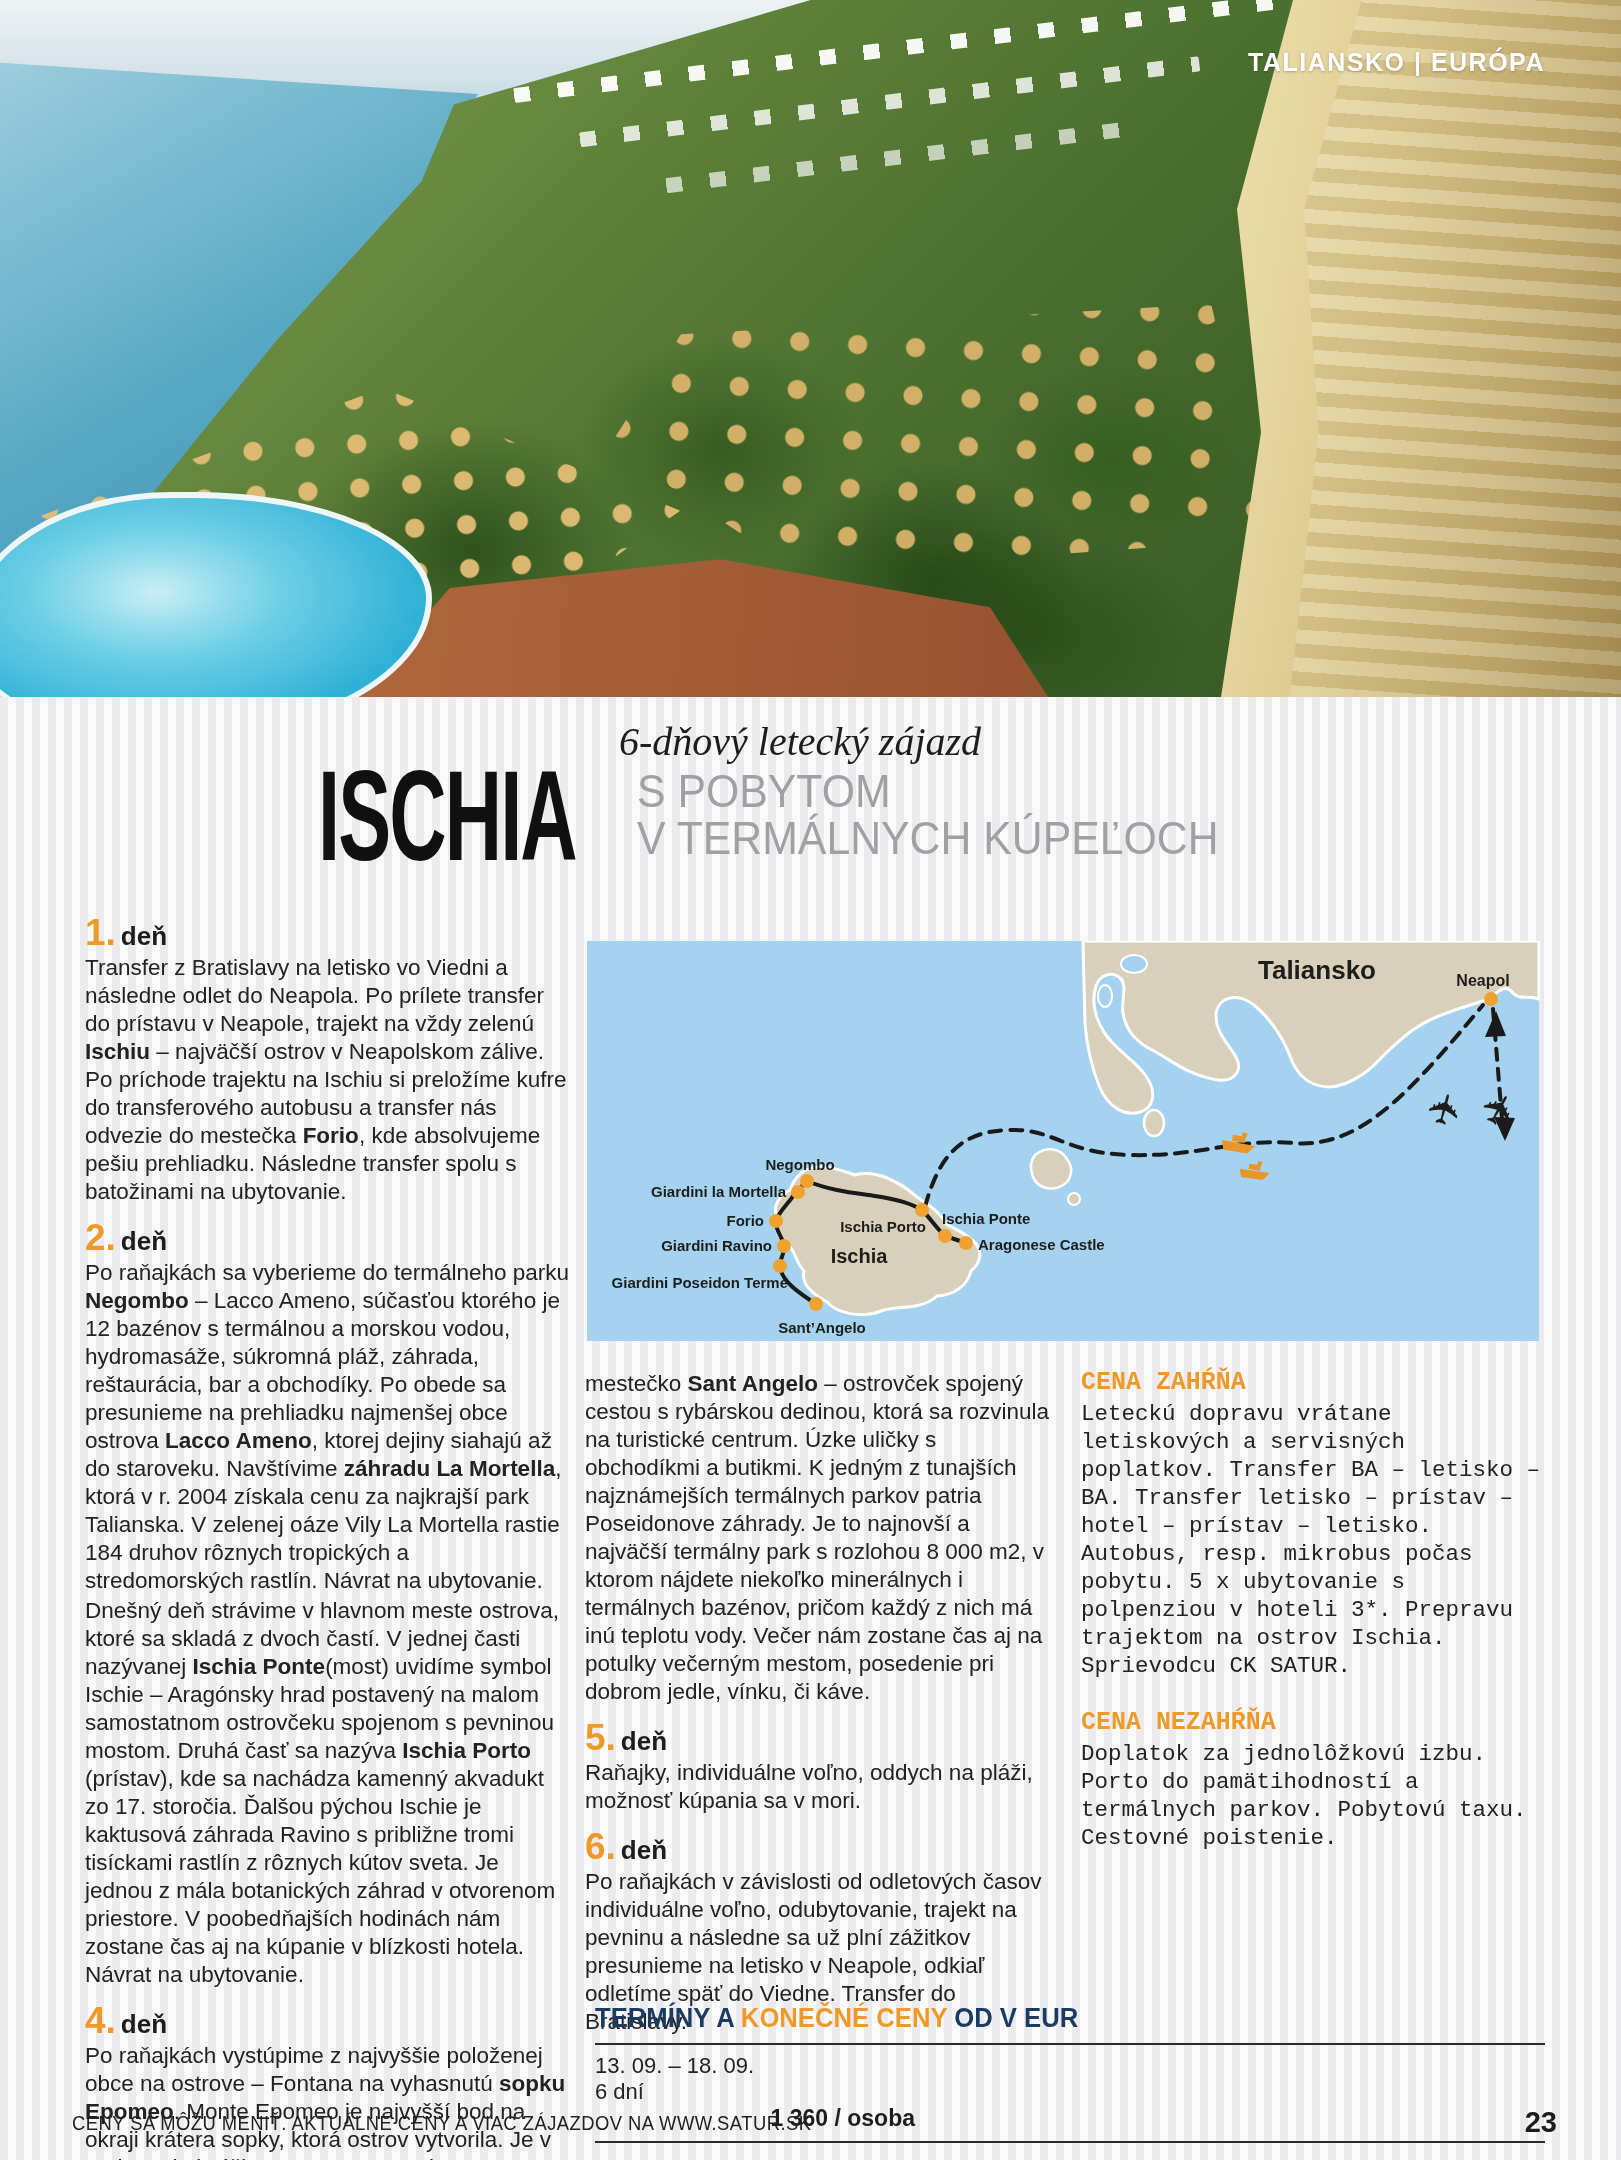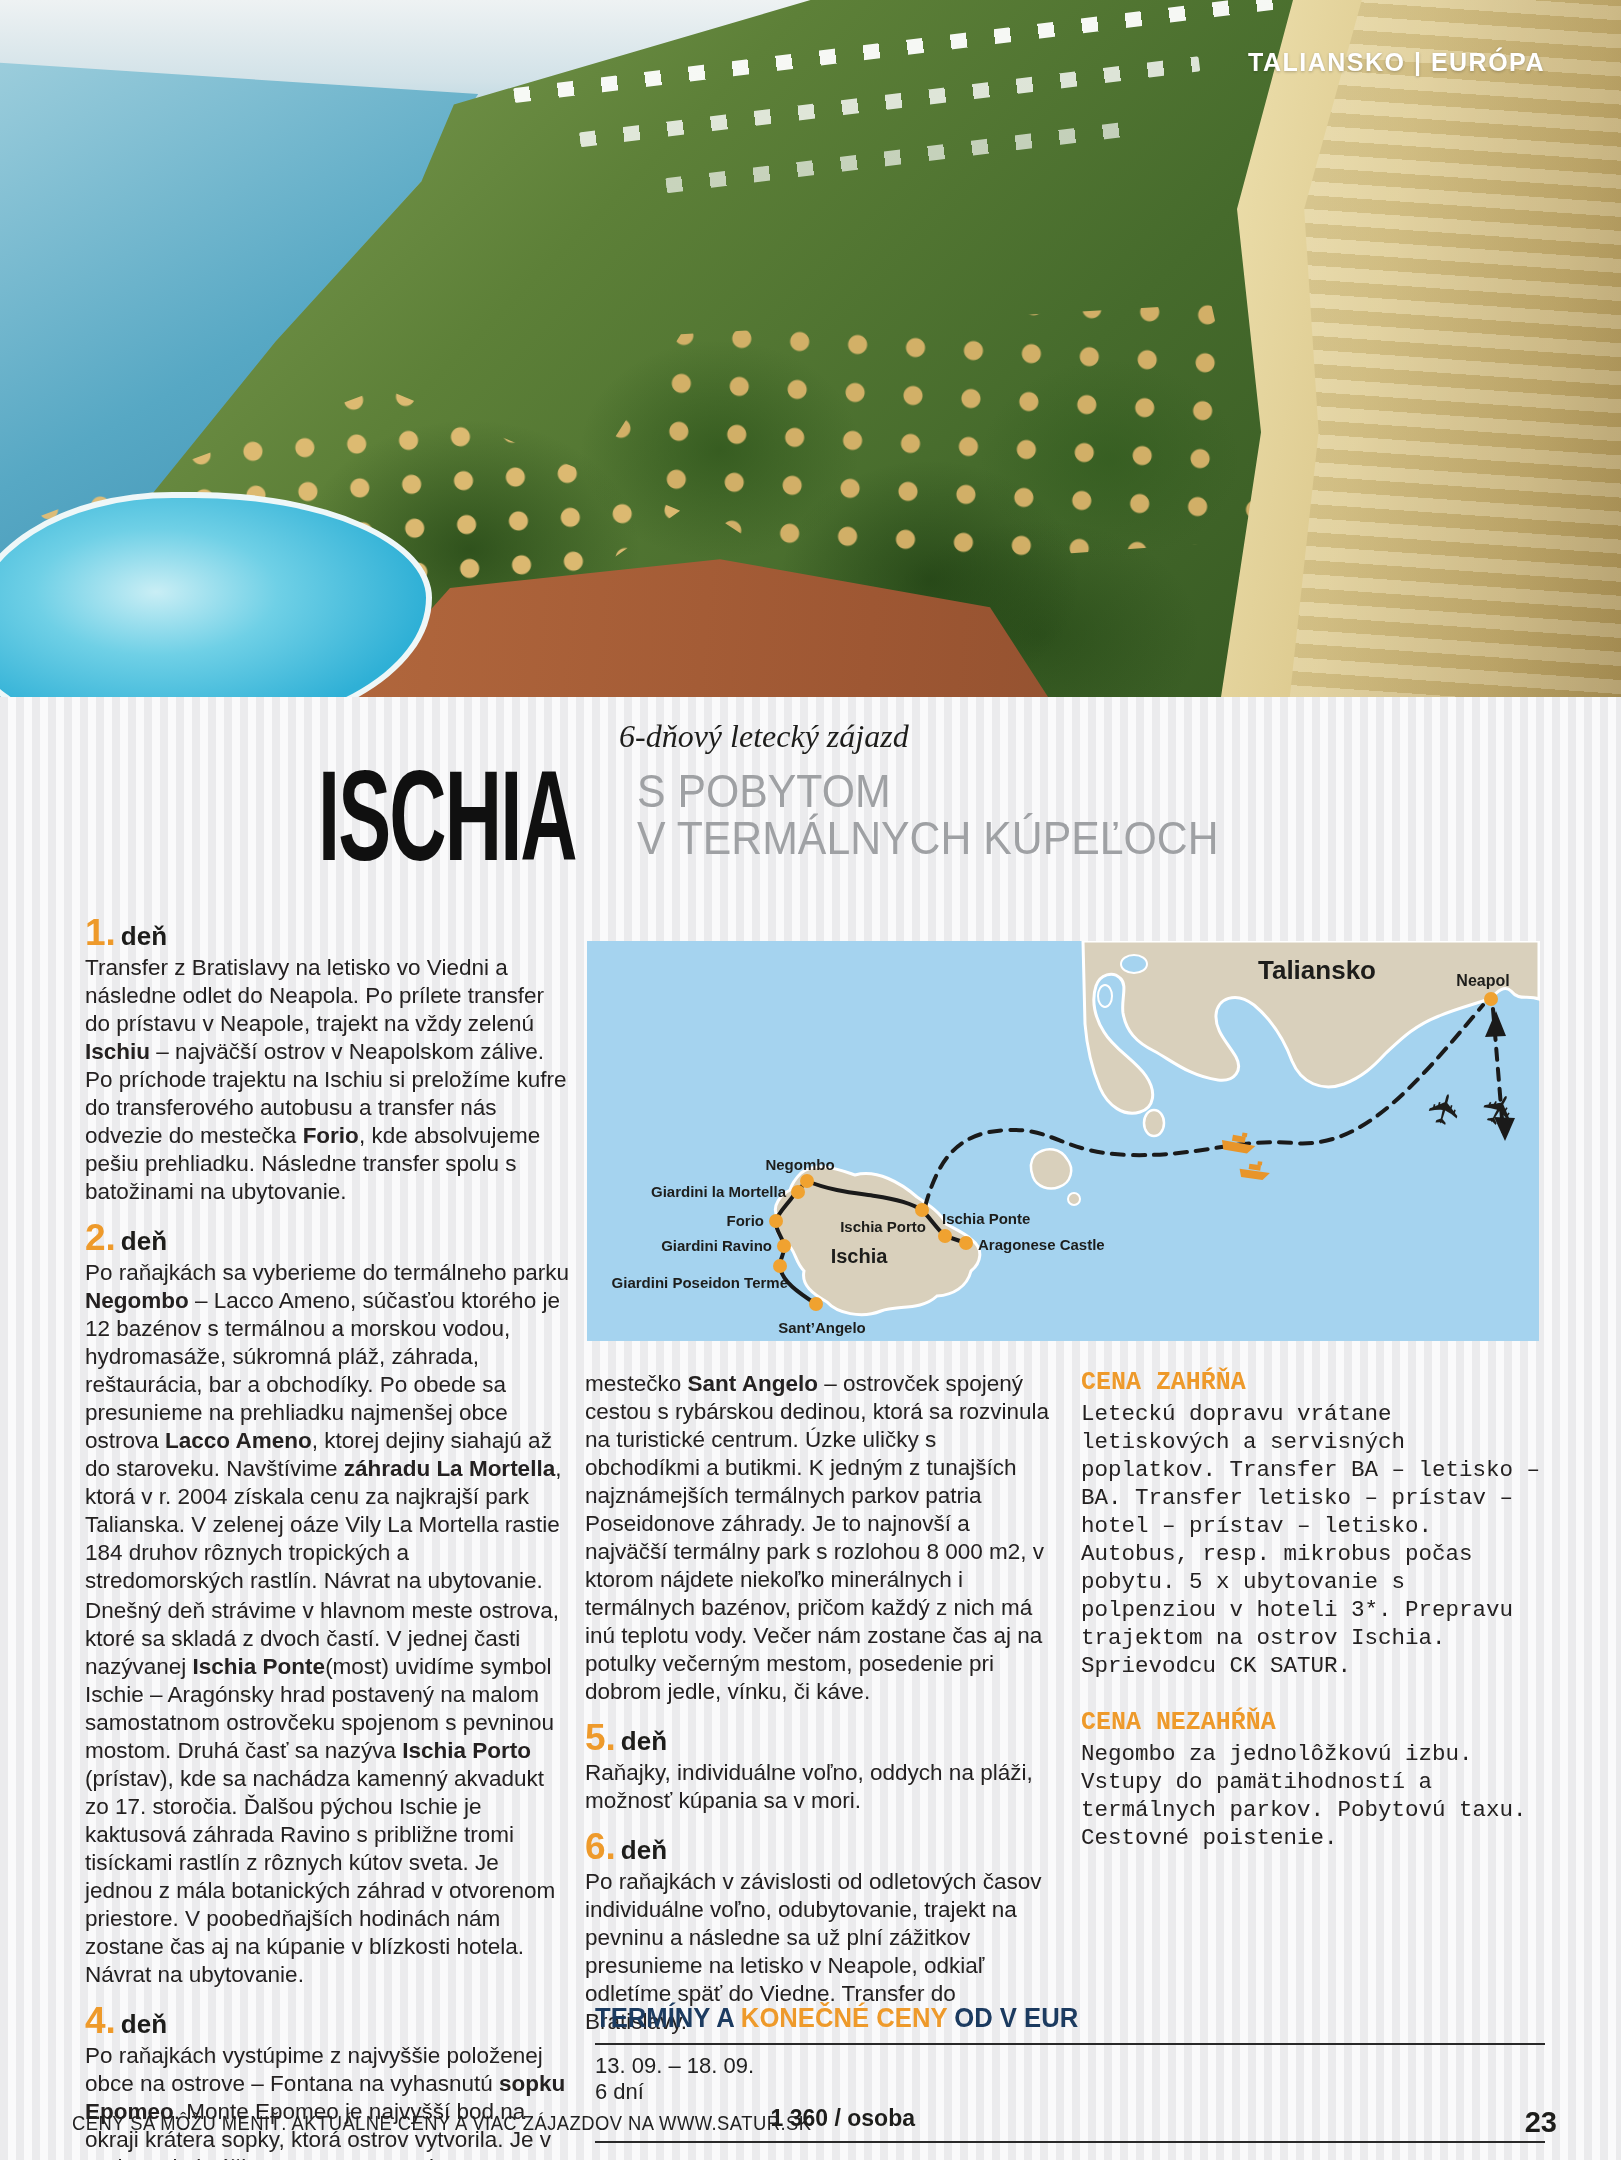--- a/index.html
+++ b/index.html
@@ -59,21 +59,21 @@
   .umbrellas-b{left:610px;top:290px;width:660px;height:290px;transform:rotate(3deg);
     background-image:radial-gradient(circle at 11px 11px,#d9b express 0,#d9b36a 0 9px,rgba(0,0,0,0) 10px);
     background-image:radial-gradient(circle at 11px 11px,#d9b36a 0 9px,rgba(0,0,0,0) 10px);
     background-size:58px 48px;
     clip-path:polygon(10% 20%,90% 0,100% 80%,30% 100%,0 60%);}
   .region-label{position:absolute;top:48px;right:76px;color:#fff;font-weight:700;
     font-size:25px;letter-spacing:1.5px;text-shadow:0 1px 3px rgba(0,0,0,.25);}
 
   
   .trip-type{position:absolute;left:619px;top:718px;font-family:"Liberation Serif",serif;
-    font-style:italic;font-size:32px;color:#1d1d1b;}
+    font-style:italic;font-size:40px;color:#1d1d1b;}
   .big-title{position:absolute;left:318px;top:764px;font-weight:700;font-size:128px;line-height:104px;
     color:#101010;transform:scaleX(.62);transform-origin:left top;letter-spacing:-3px;}
   .subtitle{position:absolute;left:637px;top:768px;color:#9fa1a4;font-size:46px;line-height:47px;
     font-weight:400;transform:scaleX(.93);transform-origin:left top;white-space:nowrap;}
 
   
   .col{position:absolute;font-size:22.5px;line-height:28px;color:var(--ink);}
   .col p{margin:2px 0 0;}
   .col b{font-weight:700;}
   .col-left{left:85px;top:918px;width:484px;}
@@ -166,21 +166,21 @@
     <div class="day-head">
       <span class="day-num">6.</span><span class="day-word">deň</span>
     </div>
     <p>Po raňajkách v závislosti od odletových časov individuálne voľno, odubytovanie, trajekt na pevninu a následne sa už plní zážitkov presunieme na letisko v Neapole, odkiaľ odletíme späť do Viedne. Transfer do Bratislavy.</p>
   </div>
 
   <div class="col col-right">
     <div class="price-h first">CENA ZAHŔŇA</div>
     <p>Leteckú dopravu vrátane letiskových a servisných poplatkov. Transfer BA – letisko – BA. Transfer letisko – prístav – hotel – prístav – letisko. Autobus, resp. mikrobus počas pobytu. 5 x ubytovanie s polpenziou v hoteli 3*. Prepravu trajektom na ostrov Ischia. Sprievodcu CK SATUR.</p>
     <div class="price-h">CENA NEZAHŔŇA</div>
-    <p>Negombo za jednolôžkovú izbu. Vstupy do pamätihodností a termálnych parkov. Pobytovú taxu. Cestovné poistenie.</p>
+    <p>Doplatok za jednolôžkovú izbu. Porto do pamätihodností a termálnych parkov. Pobytovú taxu. Cestovné poistenie.</p>
   </div>
 
   <svg class="map" viewBox="0 0 952 400" xmlns="http://www.w3.org/2000/svg">
     <rect x="0" y="0" width="952" height="400" fill="#A5D3EF"></rect>
 
     <path fill="#D9D0BC" stroke="#ffffff" stroke-width="3" d="M496,0 L952,0 L952,58 C940,54 932,60 924,50 C918,44 910,50 905,57 C888,63 868,68 852,75 C826,85 812,100 798,113 C786,126 775,136 757,143 C735,151 714,142 705,120 C698,101 686,80 667,64 C649,50 630,57 629,74 C628,90 640,101 649,116 C656,129 648,141 631,139 C602,135 584,119 567,110 C549,101 539,90 536,72 C534,58 541,44 533,37 C526,30 513,33 509,45 C504,60 508,77 517,91 C527,108 548,119 559,135 C570,151 567,167 553,171 C537,176 521,165 513,147 C505,128 500,107 498,83 Z"></path>
     <ellipse cx="547" cy="23" rx="13" ry="9" fill="#A5D3EF" stroke="#fff" stroke-width="2"></ellipse>
     <ellipse cx="518" cy="55" rx="7" ry="11" fill="#A5D3EF" stroke="#fff" stroke-width="2"></ellipse>
     <ellipse cx="567" cy="182" rx="10" ry="13" fill="#D9D0BC" stroke="#fff" stroke-width="2.5"></ellipse>
 

